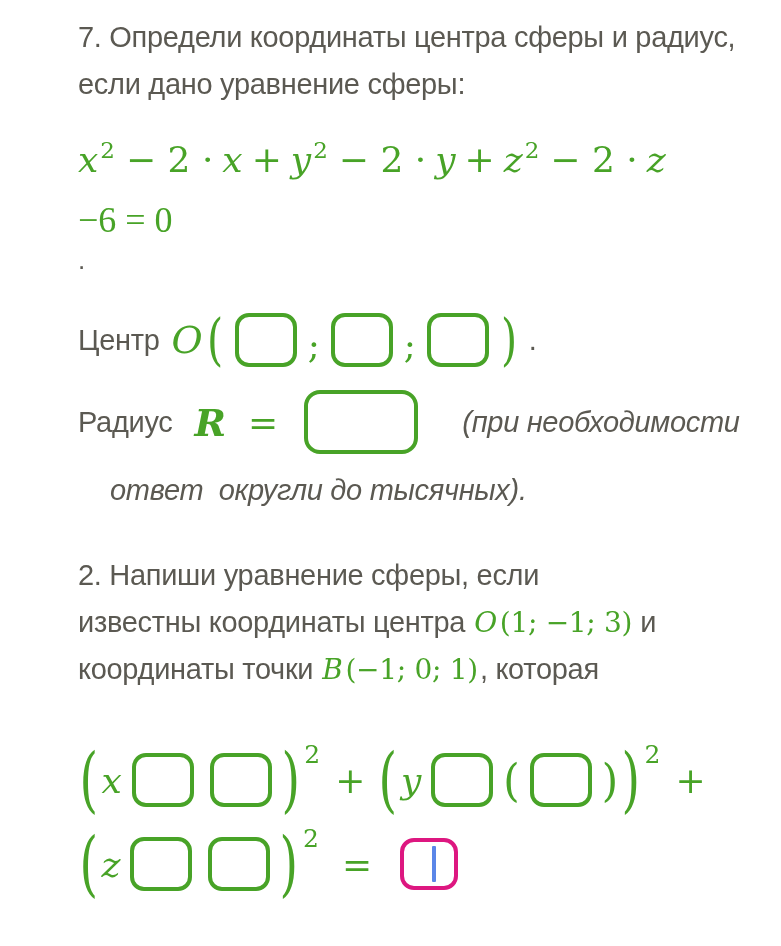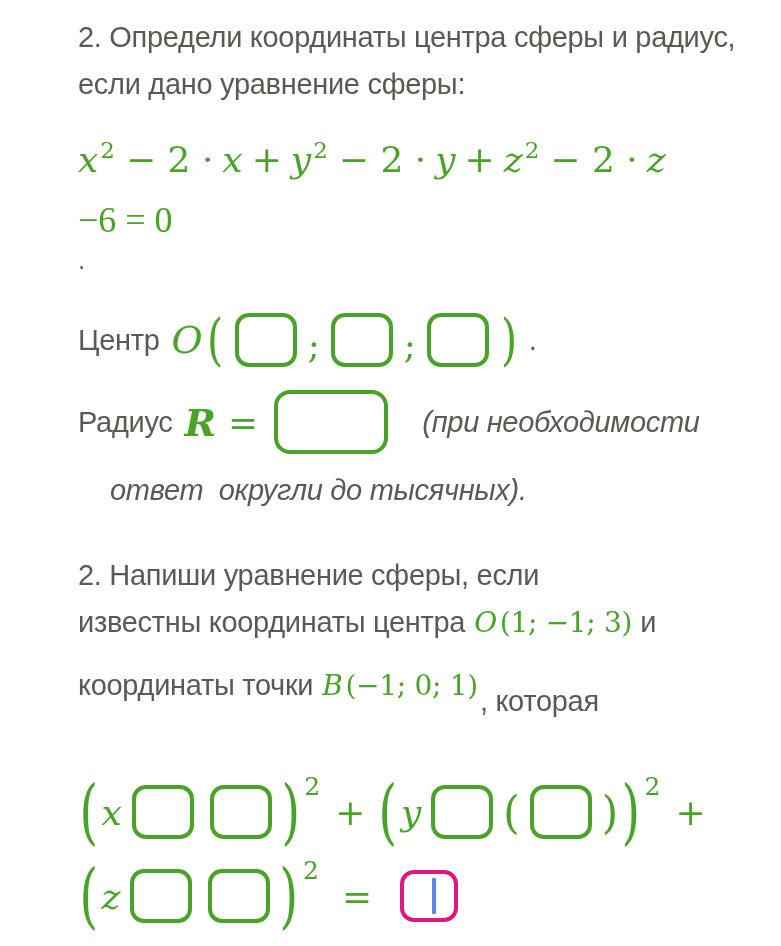--- a/index.html
+++ b/index.html
@@ -29,21 +29,21 @@
   .eq1-line{line-height:56px;white-space:nowrap;}
   .ms{
     display:inline-block;position:relative;top:-14px;
     font-size:23px;font-style:normal;margin:0 2px;
     font-family:"DejaVu Serif",serif;color:var(--green,#48a327);
   }
   .period-line{line-height:24px;font-size:26px;}
   
   .row{display:flex;align-items:center;}
   .center-row{margin-top:40px;height:56px;}
-  .radius-row{margin-top:22px;height:64px;}
+  .radius-row{margin-top:22px;height:64px;gap:10px;}
   .big-sym{font-size:38px;margin-left:12px;}
   .bold{font-weight:600;}
   .paren{
     display:inline-block;
     font-family:"DejaVu Serif",serif;
     font-style:normal;font-weight:400;
     color:var(--green,#48a327);
     transform-origin:center;
   }
   .p1{font-size:46px;transform:scaleY(1.2) scaleX(0.9);margin:0 3px;}
@@ -100,21 +100,21 @@
     font-family:"DejaVu Serif",serif;color:var(--green,#48a327);
   }
   .plus{font-family:"DejaVu Serif",serif;color:var(--green,#48a327);font-size:36px;margin:0 12px;}
   .sp{margin:0 20px;}
 </style>
 </head>
 <body>
 
 <div class="page">
 
-  <div class="txt">2. Определи координаты центра сферы и радиус,</div>
+  <div class="txt">7. Определи координаты центра сферы и радиус,</div>
   <div class="txt">если дано уравнение сферы:</div>
 
   <div class="eq1">
     <div class="eq1-line"><span class="mv">x</span><span class="ms">2</span><span class="mo">− 2 ·</span><span class="mv">x</span><span class="mo">+</span><span class="mv">y</span><span class="ms">2</span><span class="mo">− 2 ·</span><span class="mv">y</span><span class="mo">+</span><span class="mv">z</span><span class="ms">2</span><span class="mo">− 2 ·</span><span class="mv">z</span></div>
     <div class="eq1-line math">−6 = 0</div>
   </div>
 
   <div class="txt period-line">.</div>
 
   <div class="row center-row">
@@ -142,21 +142,21 @@
   <div class="p2">
     <div class="txt line">2. Напиши уравнение сферы, если</div>
     <div class="txt line flexline">
       <span>известны координаты центра</span>
       <span class="imath"><i>O</i><span class="coords">(1; −1; 3)</span></span>
       <span>и</span>
     </div>
     <div class="txt line flexline">
       <span>координаты точки</span>
       <span class="imath"><i>B</i><span class="coords">(−1; 0; 1)</span></span>
-      <span style="margin-left:-6px;margin-top:32px;">, которая</span>
+      <span style="margin-left:-6px;">, которая</span>
     </div>
   </div>
 
   <div class="eq2">
     <div class="row eq2-line">
       <span class="paren tall">(</span>
       <span class="mv">x</span>
       <span class="abox"></span>
       <span class="abox"></span>
       <span class="paren tall">)</span>

